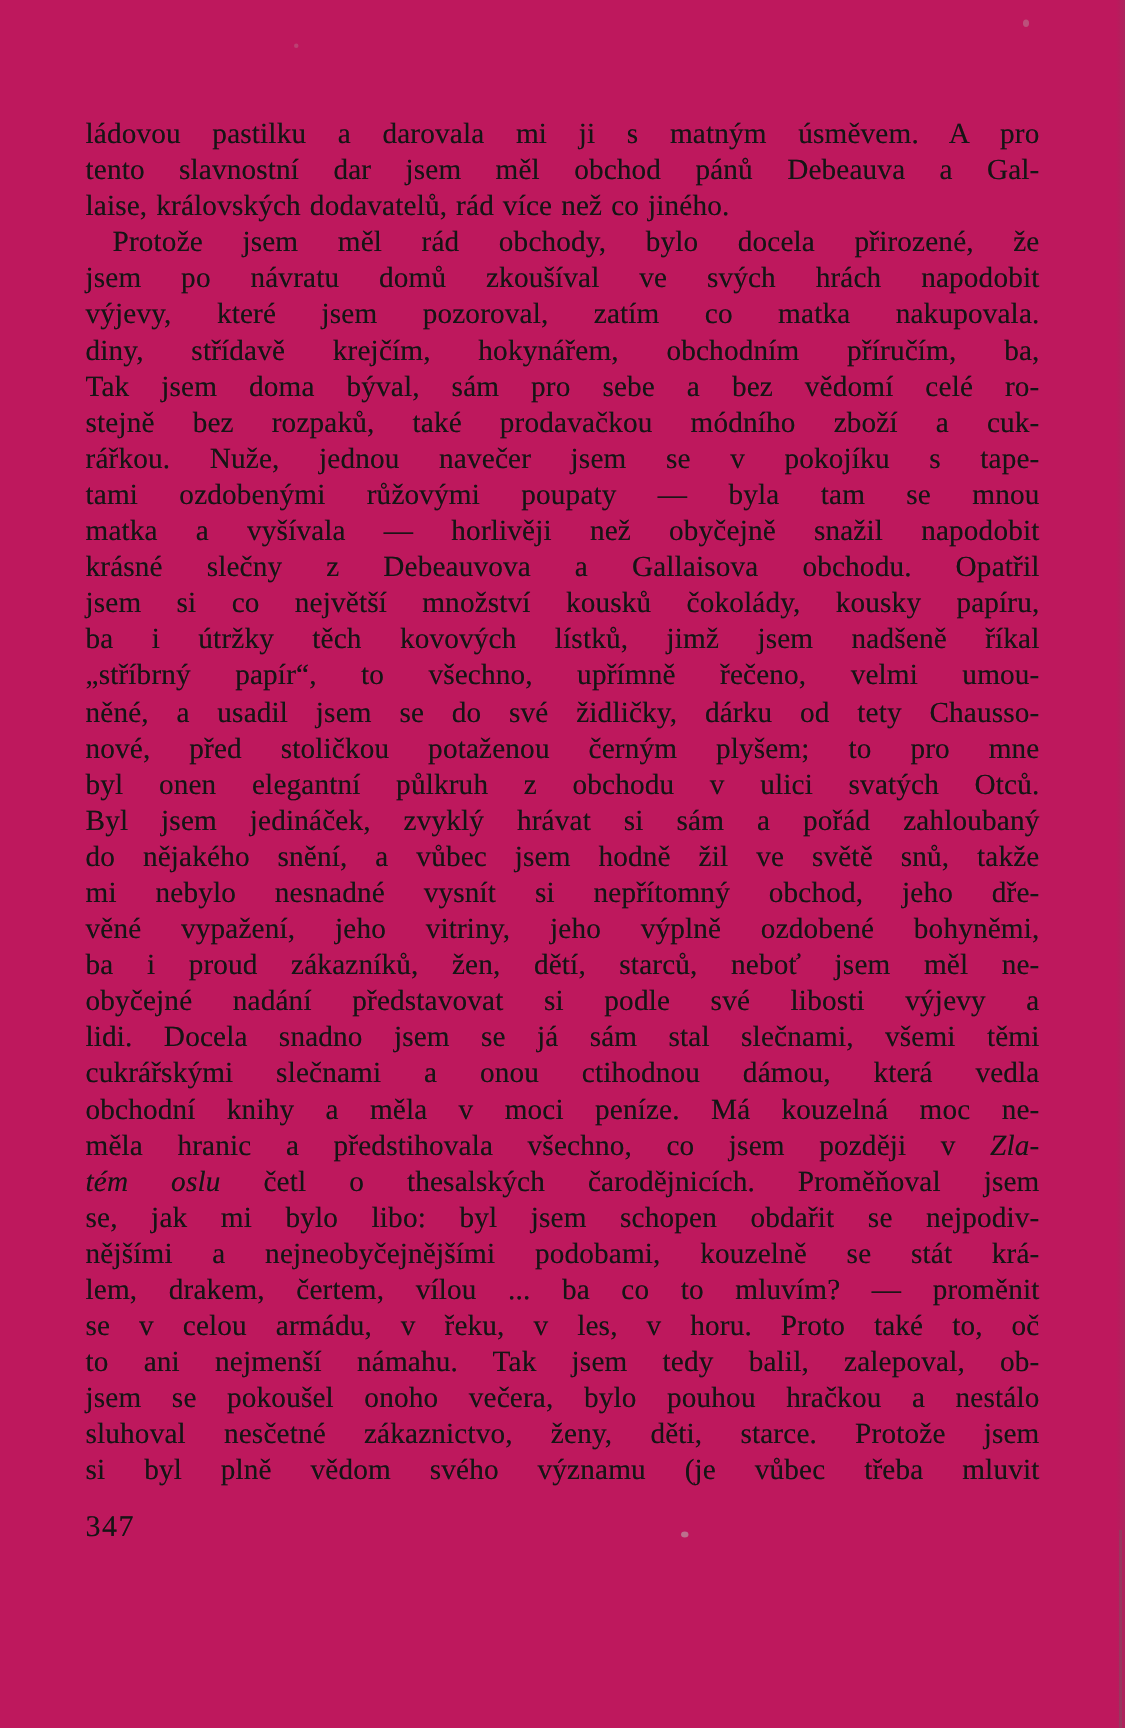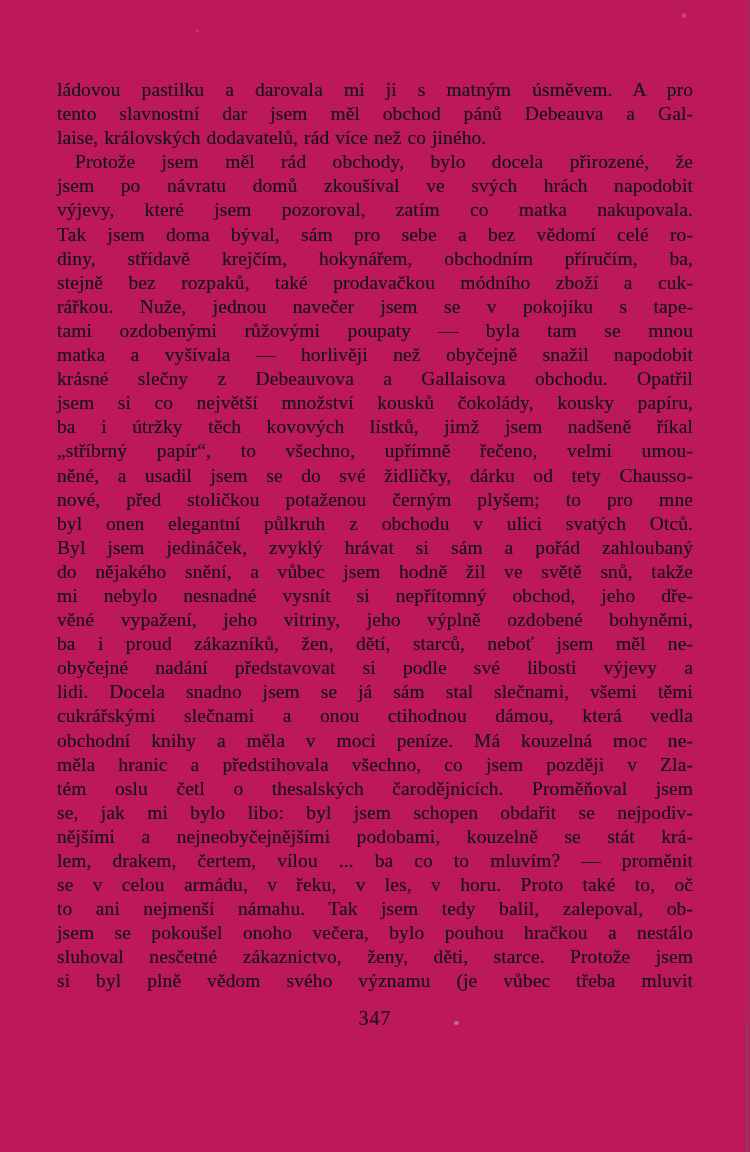--- a/index.html
+++ b/index.html
@@ -35,27 +35,28 @@
     text-shadow: 0 0 0.4px rgba(20,20,20,0.55);
   }
   .line.flush {
     text-align-last: left;
     font-family: Liberation Serif, serif;
   }
   .line.indent {
     padding-left: 18px;
   }
   .seg.italic {
+    font-style: italic;
   }
   .page-number {
     position: absolute;
     left: 57px;
     top: 1007px;
     width: 636px;
-    text-align: center;
+    text-align: left;
     font-size: 20px;
     letter-spacing: 1px;
     text-shadow: 0 0 0.4px rgba(20,20,20,0.5);
   }
   .speckle {
     position: absolute;
     border-radius: 50%;
     background: #b9b9b5;
   }
   .speckle.s1 { left: 454px; top: 1021px; width: 5px; height: 4px; opacity: 0.55; }
@@ -82,22 +83,22 @@
 <body>
 
 <div class="page">
   <div class="text-block">
       <div class="line"><span class="seg">ládovou pastilku a darovala mi ji s matným úsměvem. A pro</span></div>
       <div class="line"><span class="seg">tento slavnostní dar jsem měl obchod pánů Debeauva a Gal-</span></div>
       <div class="line flush"><span class="seg">laise, královských dodavatelů, rád více než co jiného.</span></div>
       <div class="line indent"><span class="seg">Protože jsem měl rád obchody, bylo docela přirozené, že</span></div>
       <div class="line"><span class="seg">jsem po návratu domů zkoušíval ve svých hrách napodobit</span></div>
       <div class="line"><span class="seg">výjevy, které jsem pozoroval, zatím co matka nakupovala.</span></div>
+      <div class="line"><span class="seg">diny, střídavě krejčím, hokynářem, obchodním příručím, ba,</span></div>
       <div class="line"><span class="seg">Tak jsem doma býval, sám pro sebe a bez vědomí celé ro-</span></div>
-      <div class="line"><span class="seg">diny, střídavě krejčím, hokynářem, obchodním příručím, ba,</span></div>
       <div class="line"><span class="seg">stejně bez rozpaků, také prodavačkou módního zboží a cuk-</span></div>
       <div class="line"><span class="seg">rářkou. Nuže, jednou navečer jsem se v pokojíku s tape-</span></div>
       <div class="line"><span class="seg">tami ozdobenými růžovými poupaty — byla tam se mnou</span></div>
       <div class="line"><span class="seg">matka a vyšívala — horlivěji než obyčejně snažil napodobit</span></div>
       <div class="line"><span class="seg">krásné slečny z Debeauvova a Gallaisova obchodu. Opatřil</span></div>
       <div class="line"><span class="seg">jsem si co největší množství kousků čokolády, kousky papíru,</span></div>
       <div class="line"><span class="seg">ba i útržky těch kovových lístků, jimž jsem nadšeně říkal</span></div>
       <div class="line"><span class="seg">„stříbrný papír“, to všechno, upřímně řečeno, velmi umou-</span></div>
       <div class="line"><span class="seg">něné, a usadil jsem se do své židličky, dárku od tety Chausso-</span></div>
       <div class="line"><span class="seg">nové, před stoličkou potaženou černým plyšem; to pro mne</span></div>

